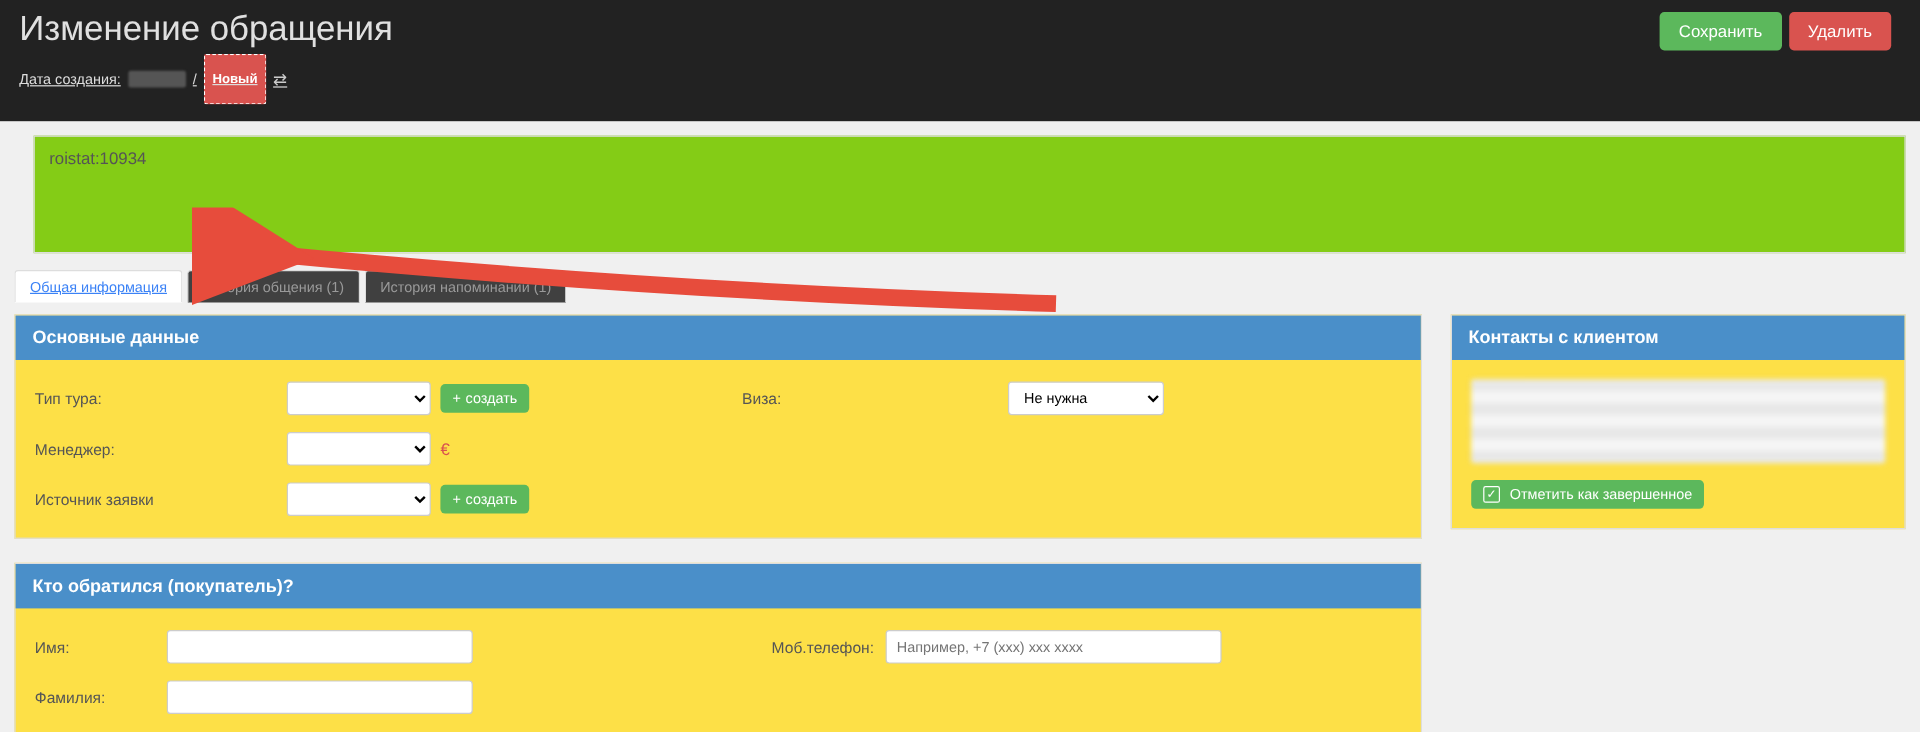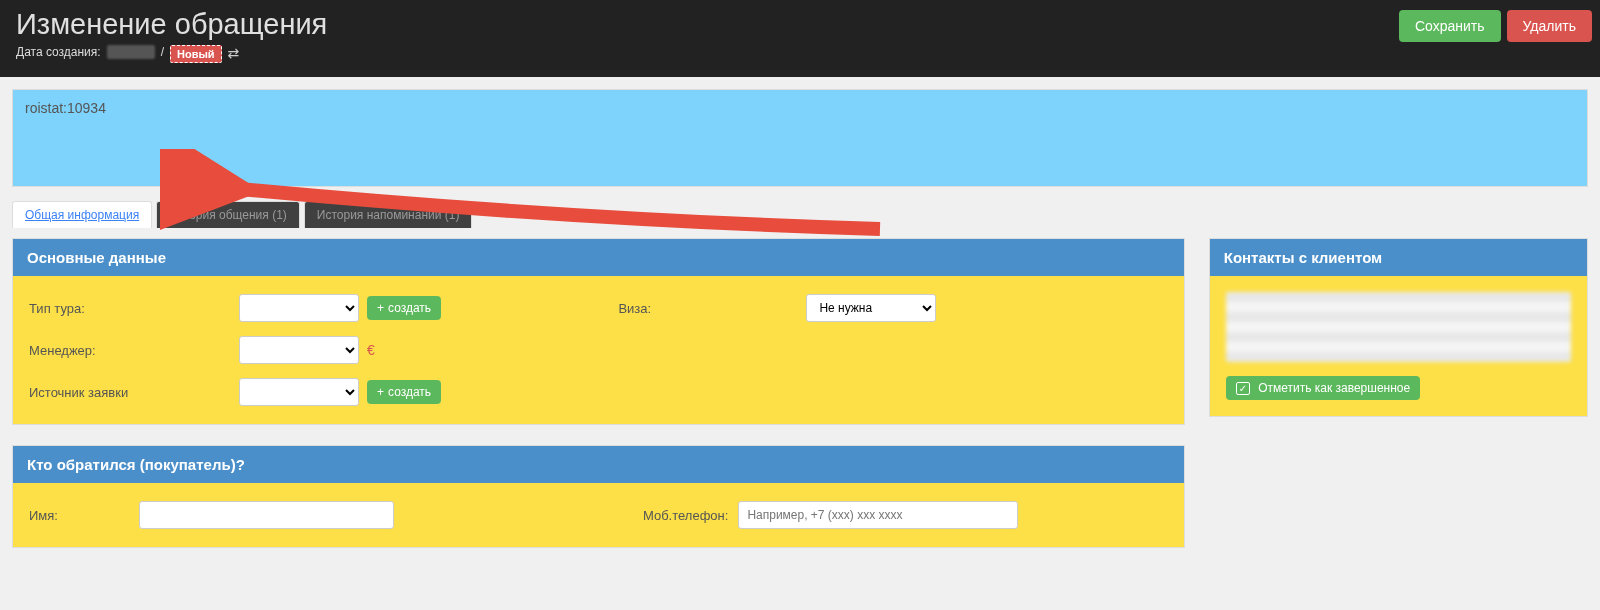--- a/index.html
+++ b/index.html
@@ -1,33 +1,33 @@
 <!DOCTYPE html>
 <html><head>
 <meta charset="utf-8">
 <style>
   * { box-sizing: border-box; margin: 0; padding: 0; }
   body { font-family: Arial, Helvetica, sans-serif; font-size: 13px; color: #333; background: #f0f0f0; width: 1600px; }
   
   
   .topbar { background: #222; color: #fff; padding: 8px 16px 14px; position: relative; }
   .topbar h2 { font-size: 29px; font-weight: normal; color: #e0e0e0; margin-bottom: 4px; }
-  .meta-row { font-size: 12px; color: #ddd; display: flex; gap: 6px; }
+  .meta-row { font-size: 12px; color: #ddd; display: flex; align-items: center; gap: 6px; text-decoration: underline; }
   .meta-row .blurred { display:inline-block; width:48px; height:14px; background:#555; filter: blur(1px); border-radius:2px; }
-  .badge-new { background:#d9534f; color:#fff; font-size:11px; padding:2px 6px; border:1px dashed #fff; border-radius:2px; font-weight:bold; }
+  .badge-new { background:#d9534f; color:#fff; font-size:11px; padding:14px 6px; border:1px dashed #fff; border-radius:2px; font-weight:bold; }
   .shuffle-icon { color:#ccc; font-size:14px; }
-  .top-actions { position: absolute; right: 8px; top: 10px; display:flex; gap:6px; }
+  .top-actions { position: absolute; right: 24px; top: 10px; display:flex; gap:6px; }
   .btn { display:inline-flex; align-items:center; gap:4px; padding: 8px 16px; border:none; border-radius:4px; color:#fff; font-size:14px; cursor:pointer; }
   .btn-success { background:#5cb85c; }
   .btn-danger  { background:#d9534f; }
   .btn-sm { padding:5px 10px; font-size:12px; }
   
   
   .arena { position: relative; padding: 12px 12px 0; }
-  .roistat-box { background:#7dd3fc; border:1px solid #ddd; padding: 10px 12px 70px; font-size:14px; color:#555; }
+  .roistat-box { background:#84cc16; border:1px solid #ddd; padding: 10px 12px 70px; font-size:14px; color:#555;margin-left:16px; }
   .annotation-arrow { position:absolute; left:160px; top:72px; pointer-events:none; }
   
   
   .tabs { display:flex; gap:4px; padding: 14px 12px 0; }
   .tab { background:#404040; border:1px solid #ddd; border-bottom:none; padding:6px 12px; font-size:12px; color:#999; cursor:pointer; border-radius:3px 3px 0 0; }
   .tab.active { background:#fff; color:#3b82f6;text-decoration:underline; }
   
   
   .body-cols { display:flex; gap:24px; padding:10px 12px 0; align-items:flex-start; }
   .col-main { width:1175px; display:flex; flex-direction:column; gap:20px; }
@@ -124,38 +124,42 @@
                 <button class="btn btn-success btn-sm">
                   <span>+</span>
                   <span>создать</span>
                 </button>
               </div>
             </div>
           </div>
           <div class="form-col">
             <div class="form-row">
               <label>Виза:</label>
-              <div style="margin-left:78px;text-decoration:underline;">
+              <div style="margin-left:112px;text-decoration:underline;">
                 <select class="select select-wide">
                   <option>Не нужна</option>
                 </select>
               </div>
             </div>
           </div>
         </div>
       </div>
     </div>
 
     <div class="panel">
       <div class="panel-header">Кто обратился (покупатель)?</div>
       <div class="panel-body">
         <div class="form-grid">
           <div class="form-col">
             <div class="form-row">
               <label>Имя:</label>
+              <input class="input input-sm" type="text" style="">
+            </div>
+            <div class="form-row">
+              <label>Фамилия:</label>
               <input class="input input-sm" type="text" style="">
             </div>
           </div>
           <div class="form-col">
             <div class="form-row">
               <label class="wide" style="width:110px">Моб.телефон:</label>
               <input class="input input-md" type="text" placeholder="Например, +7 (xxx) xxx xxxx" style="">
             </div>
           </div>
         </div>

